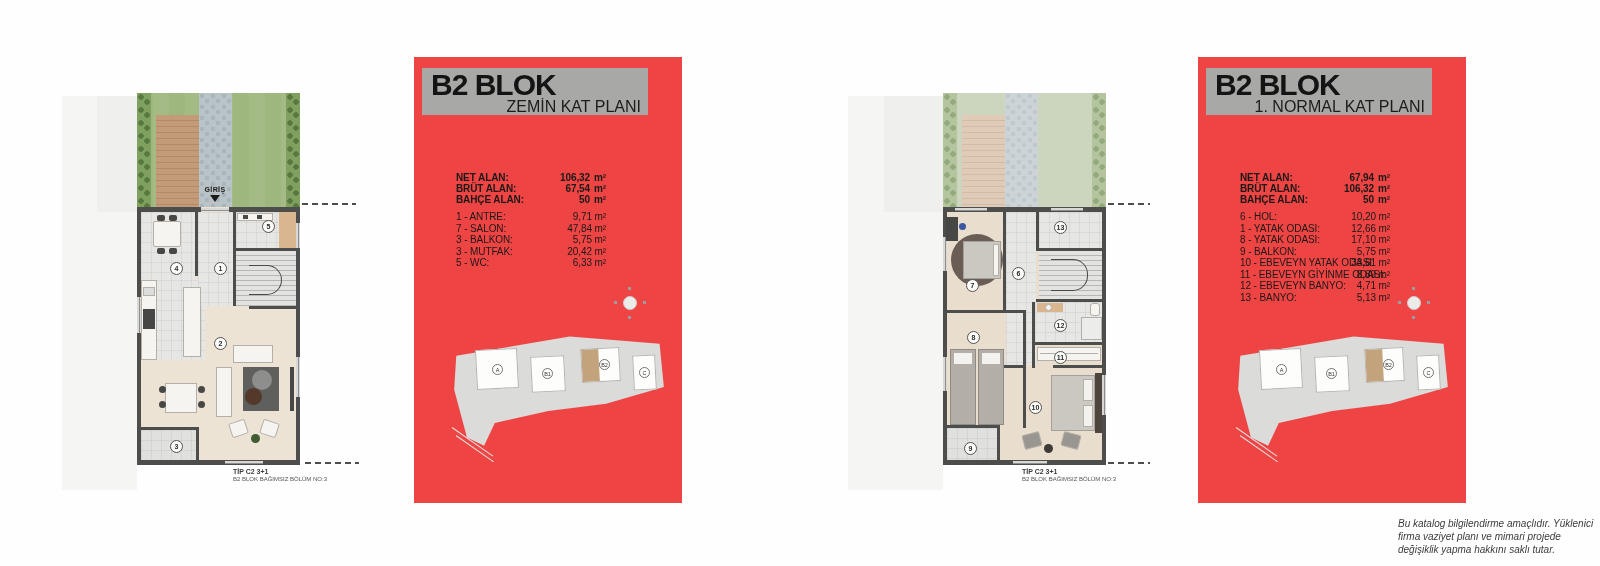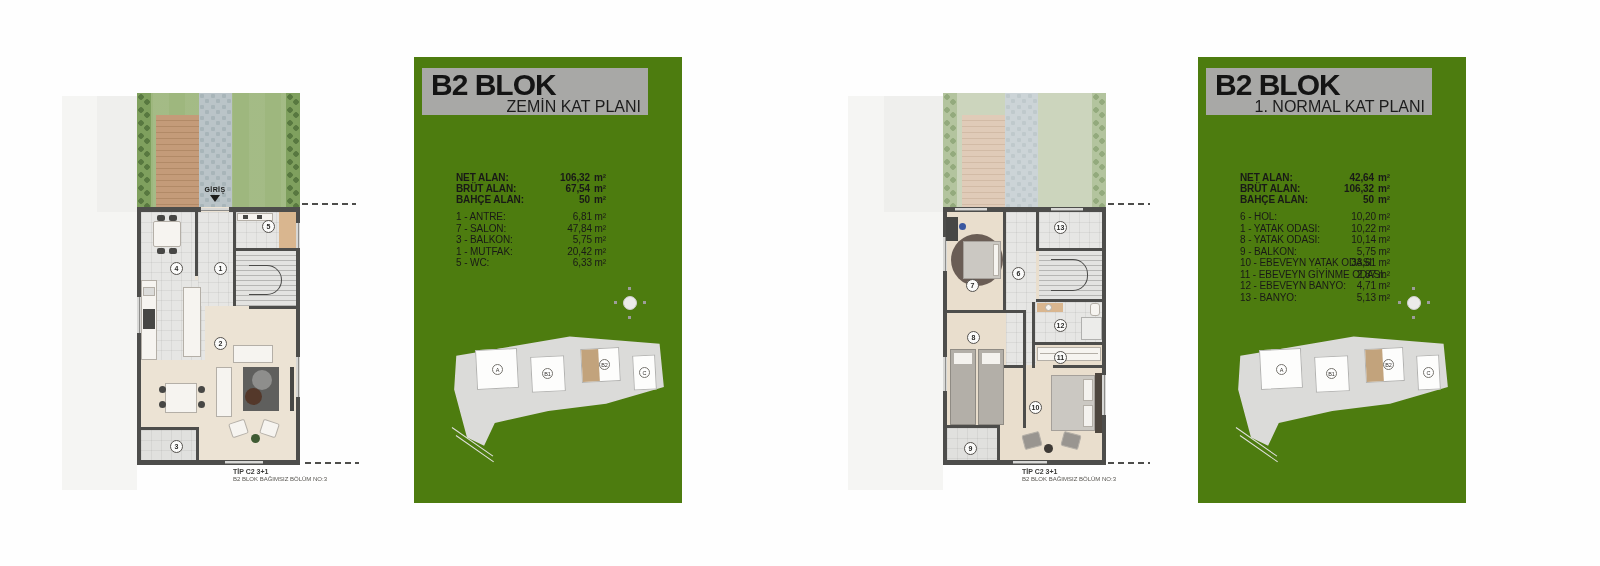--- a/index.html
+++ b/index.html
@@ -59,21 +59,21 @@
            display:flex; align-items:center; justify-content:center; box-sizing:border-box; }
 
   .dash { position:absolute; height:2px;
           background:repeating-linear-gradient(90deg,#4d4d4b 0 6px,transparent 6px 10px); }
 
   .caption { position:absolute; color:#3d3d3b; }
   .caption .t1 { font-weight:bold; font-size:7px; }
   .caption .t2 { font-size:6px; margin-top:1px; color:#56544f; }
 
   
-  .panel { position:absolute; top:57px; width:268px; height:446px; background:#4d7c0f; }
+  .panel { position:absolute; top:57px; width:268px; height:446px; background:#ef4444; }
   .panel-header { position:absolute; left:8px; top:11px; width:226px; height:47px; background:#a8a8a6;
                   padding:2px 7px 0 9px; box-sizing:border-box; }
   .panel-title { font-size:30px; font-weight:bold; color:#141414; line-height:29px; letter-spacing:-1px; }
   .panel-subtitle { font-size:16px; color:#1c1c1c; text-align:right; line-height:15px; }
 
   .area-table { position:absolute; left:42px; top:115px; width:150px; }
   .row { display:flex; font-size:10px; line-height:11px; color:#191917; letter-spacing:-0.1px; }
   .row.bold { font-weight:bold; }
   .row .lab { width:104px; white-space:nowrap; }
   .row .val { flex:1; text-align:right; }
@@ -211,32 +211,32 @@
         <span class="unit">m²</span>
       </div>
       <div class="row bold">
         <span class="lab">BAHÇE ALAN:</span>
         <span class="val">50</span>
         <span class="unit">m²</span>
       </div>
       <div class="rooms">
         <div class="row">
           <span class="lab">1 - ANTRE:</span>
-          <span class="val">6,81 m²</span>
+          <span class="val">9,71 m²</span>
         </div>
         <div class="row">
           <span class="lab">7 - SALON:</span>
           <span class="val">47,84 m²</span>
         </div>
         <div class="row">
           <span class="lab">3 - BALKON:</span>
           <span class="val">5,75 m²</span>
         </div>
         <div class="row">
-          <span class="lab">1 - MUTFAK:</span>
+          <span class="lab">3 - MUTFAK:</span>
           <span class="val">20,42 m²</span>
         </div>
         <div class="row">
           <span class="lab">5 - WC:</span>
           <span class="val">6,33 m²</span>
         </div>
       </div>
     </div>
 
     <div class="compass">
@@ -349,57 +349,57 @@
 
   <section class="panel" style="left:1198px">
     <header class="panel-header">
       <div class="panel-title">B2 BLOK</div>
       <div class="panel-subtitle">1. NORMAL KAT PLANI</div>
     </header>
 
     <div class="area-table">
       <div class="row bold">
         <span class="lab">NET ALAN:</span>
-        <span class="val">42,64</span>
+        <span class="val">67,94</span>
         <span class="unit">m²</span>
       </div>
       <div class="row bold">
         <span class="lab">BRÜT ALAN:</span>
         <span class="val">106,32</span>
         <span class="unit">m²</span>
       </div>
       <div class="row bold">
         <span class="lab">BAHÇE ALAN:</span>
         <span class="val">50</span>
         <span class="unit">m²</span>
       </div>
       <div class="rooms">
         <div class="row">
           <span class="lab">6 - HOL:</span>
           <span class="val">10,20 m²</span>
         </div>
         <div class="row">
           <span class="lab">1 - YATAK ODASI:</span>
-          <span class="val">10,22 m²</span>
+          <span class="val">12,66 m²</span>
         </div>
         <div class="row">
           <span class="lab">8 - YATAK ODASI:</span>
-          <span class="val">10,14 m²</span>
+          <span class="val">17,10 m²</span>
         </div>
         <div class="row">
           <span class="lab">9 - BALKON:</span>
           <span class="val">5,75 m²</span>
         </div>
         <div class="row">
           <span class="lab">10 - EBEVEYN YATAK ODASI:</span>
           <span class="val">33,61 m²</span>
         </div>
         <div class="row">
           <span class="lab">11 - EBEVEYN GİYİNME ODASI:</span>
-          <span class="val">2,87 m²</span>
+          <span class="val">8,89 m²</span>
         </div>
         <div class="row">
           <span class="lab">12 - EBEVEYN BANYO:</span>
           <span class="val">4,71 m²</span>
         </div>
         <div class="row">
           <span class="lab">13 - BANYO:</span>
           <span class="val">5,13 m²</span>
         </div>
       </div>
@@ -423,14 +423,15 @@
           <i class="half"></i>
         </div>
       <div class="block" style="left:181px;top:28px;width:23px;height:35px"></div>
       <div class="blabel" style="left:40px;top:37px">A</div>
       <div class="blabel" style="left:90px;top:41px">B1</div>
       <div class="blabel" style="left:147px;top:32px">B2</div>
       <div class="blabel" style="left:187px;top:40px">C</div>
     </div>
   </section>
 
+  <div class="disclaimer">Bu katalog bilgilendirme amaçlıdır. Yüklenici firma vaziyet planı ve mimari projede değişiklik yapma hakkını saklı tutar.</div>
 
 </div>
 
 </body></html>

